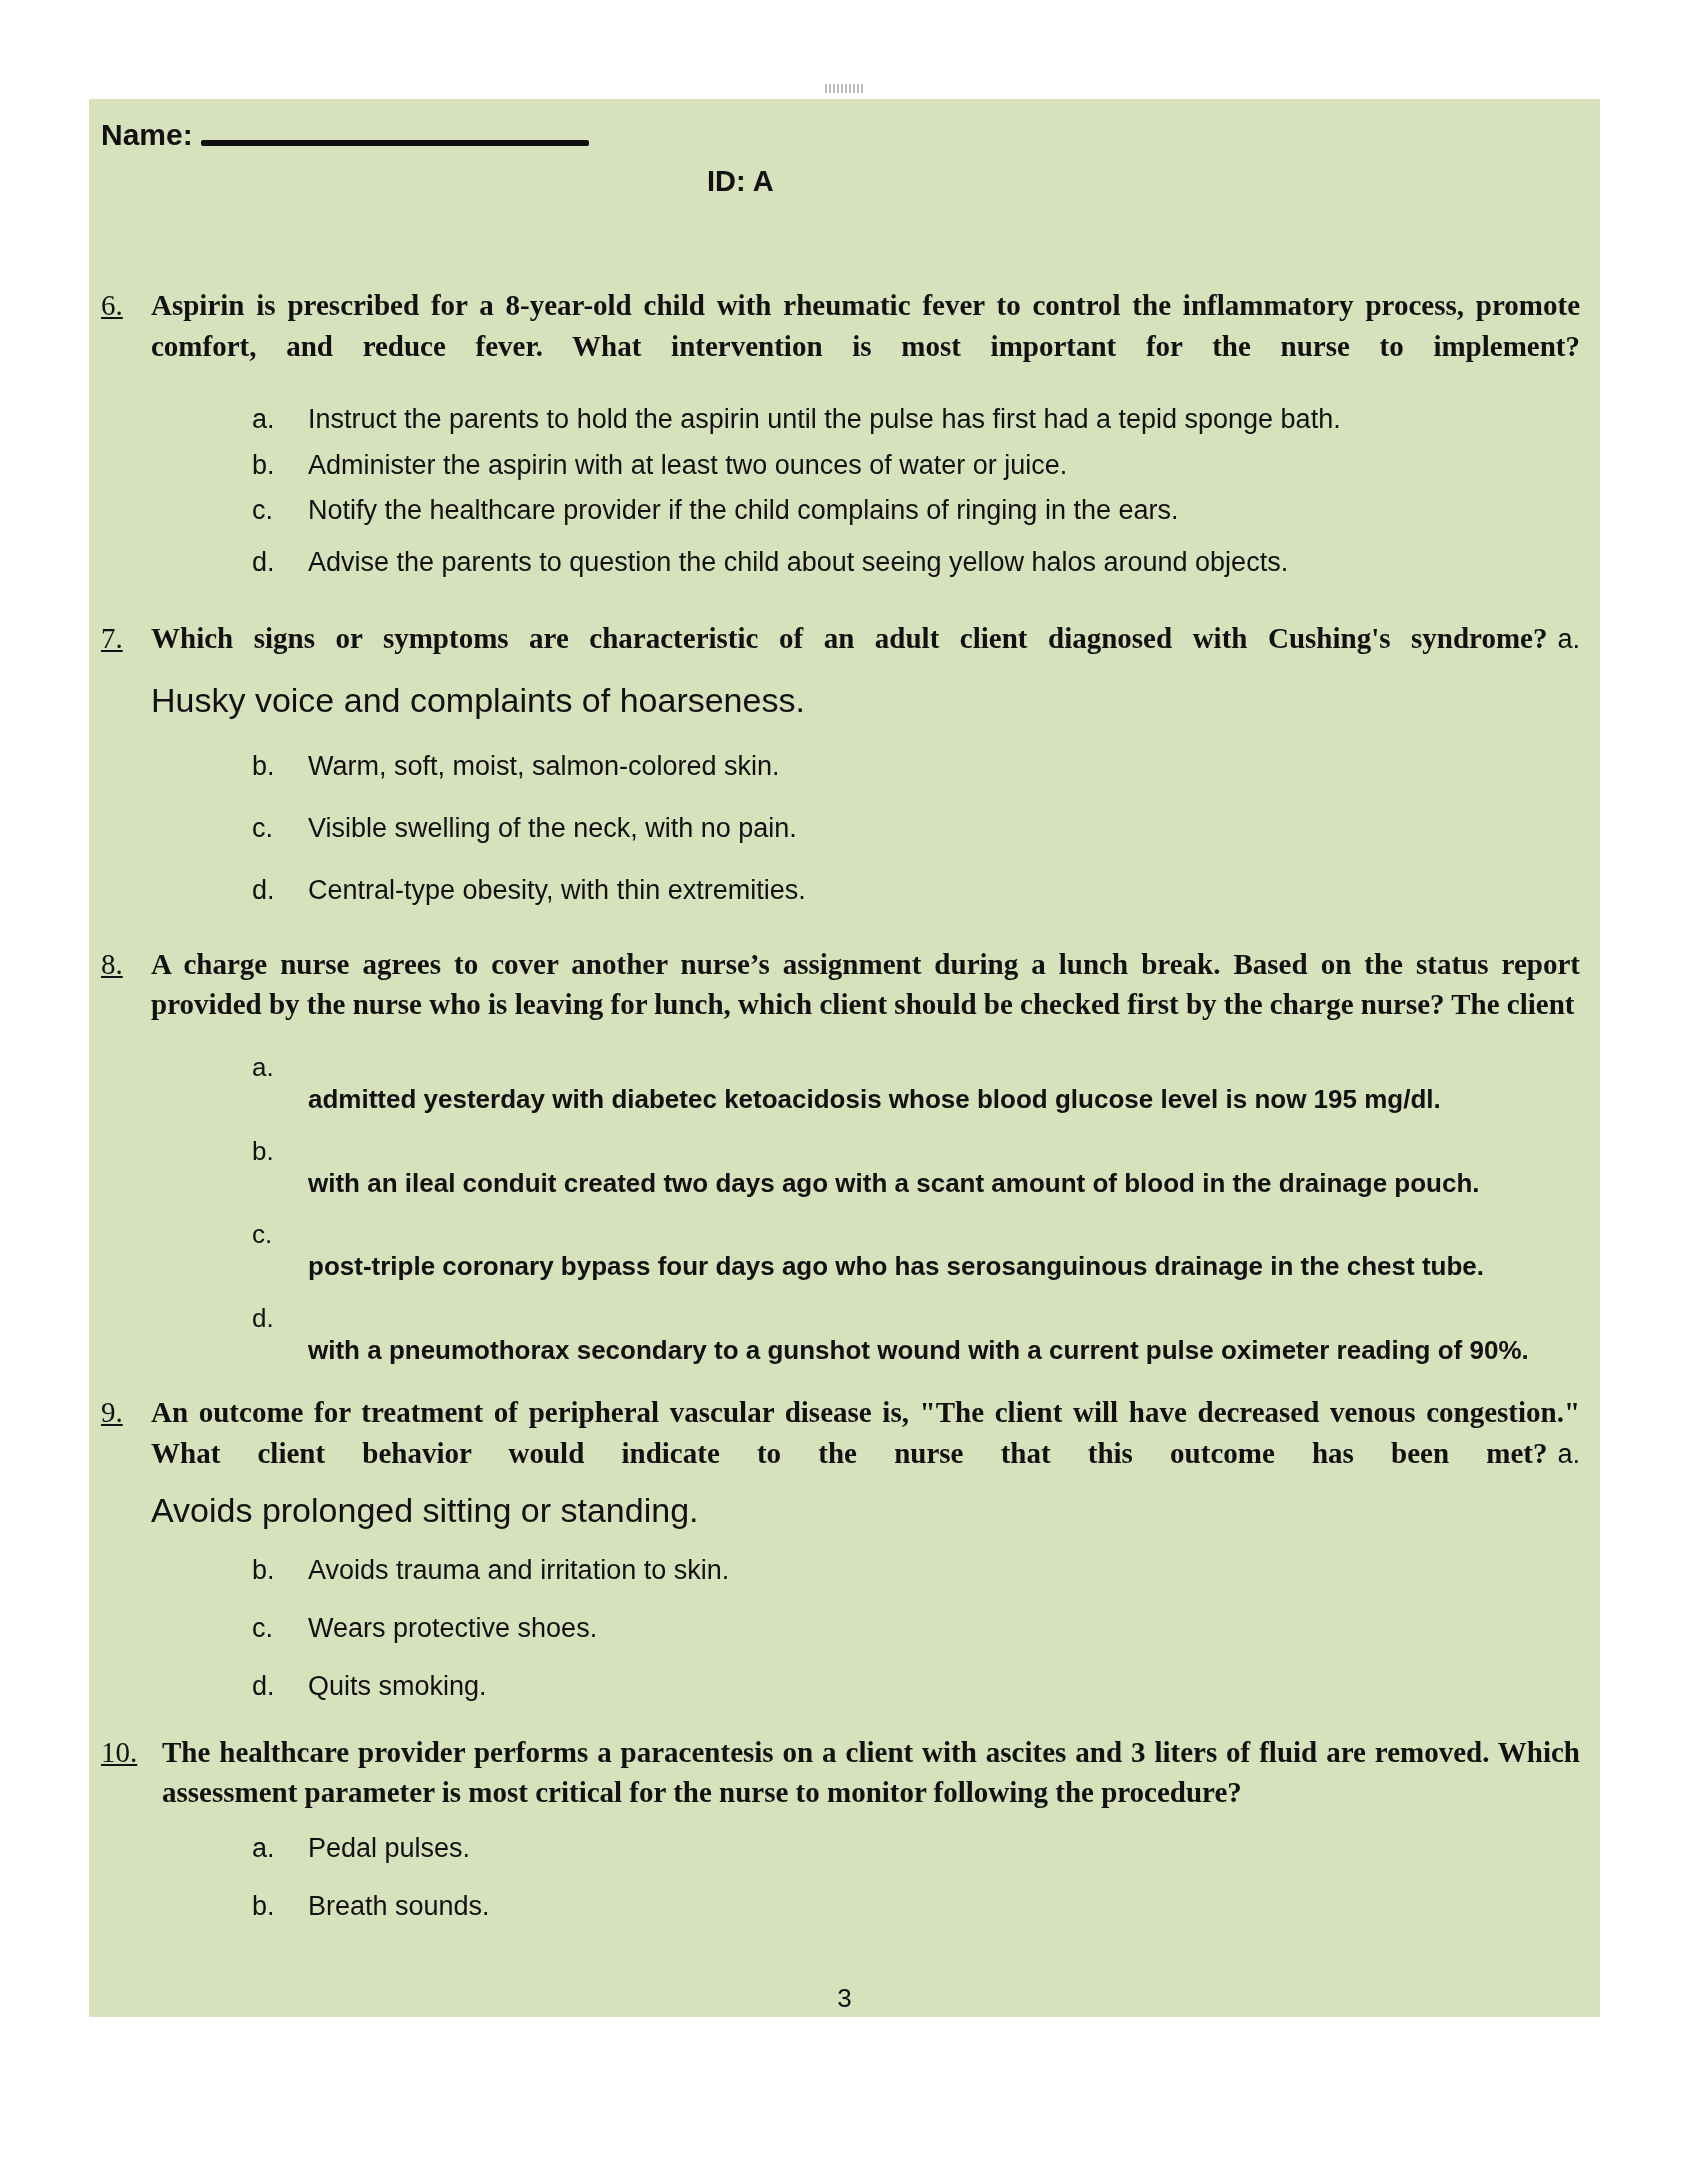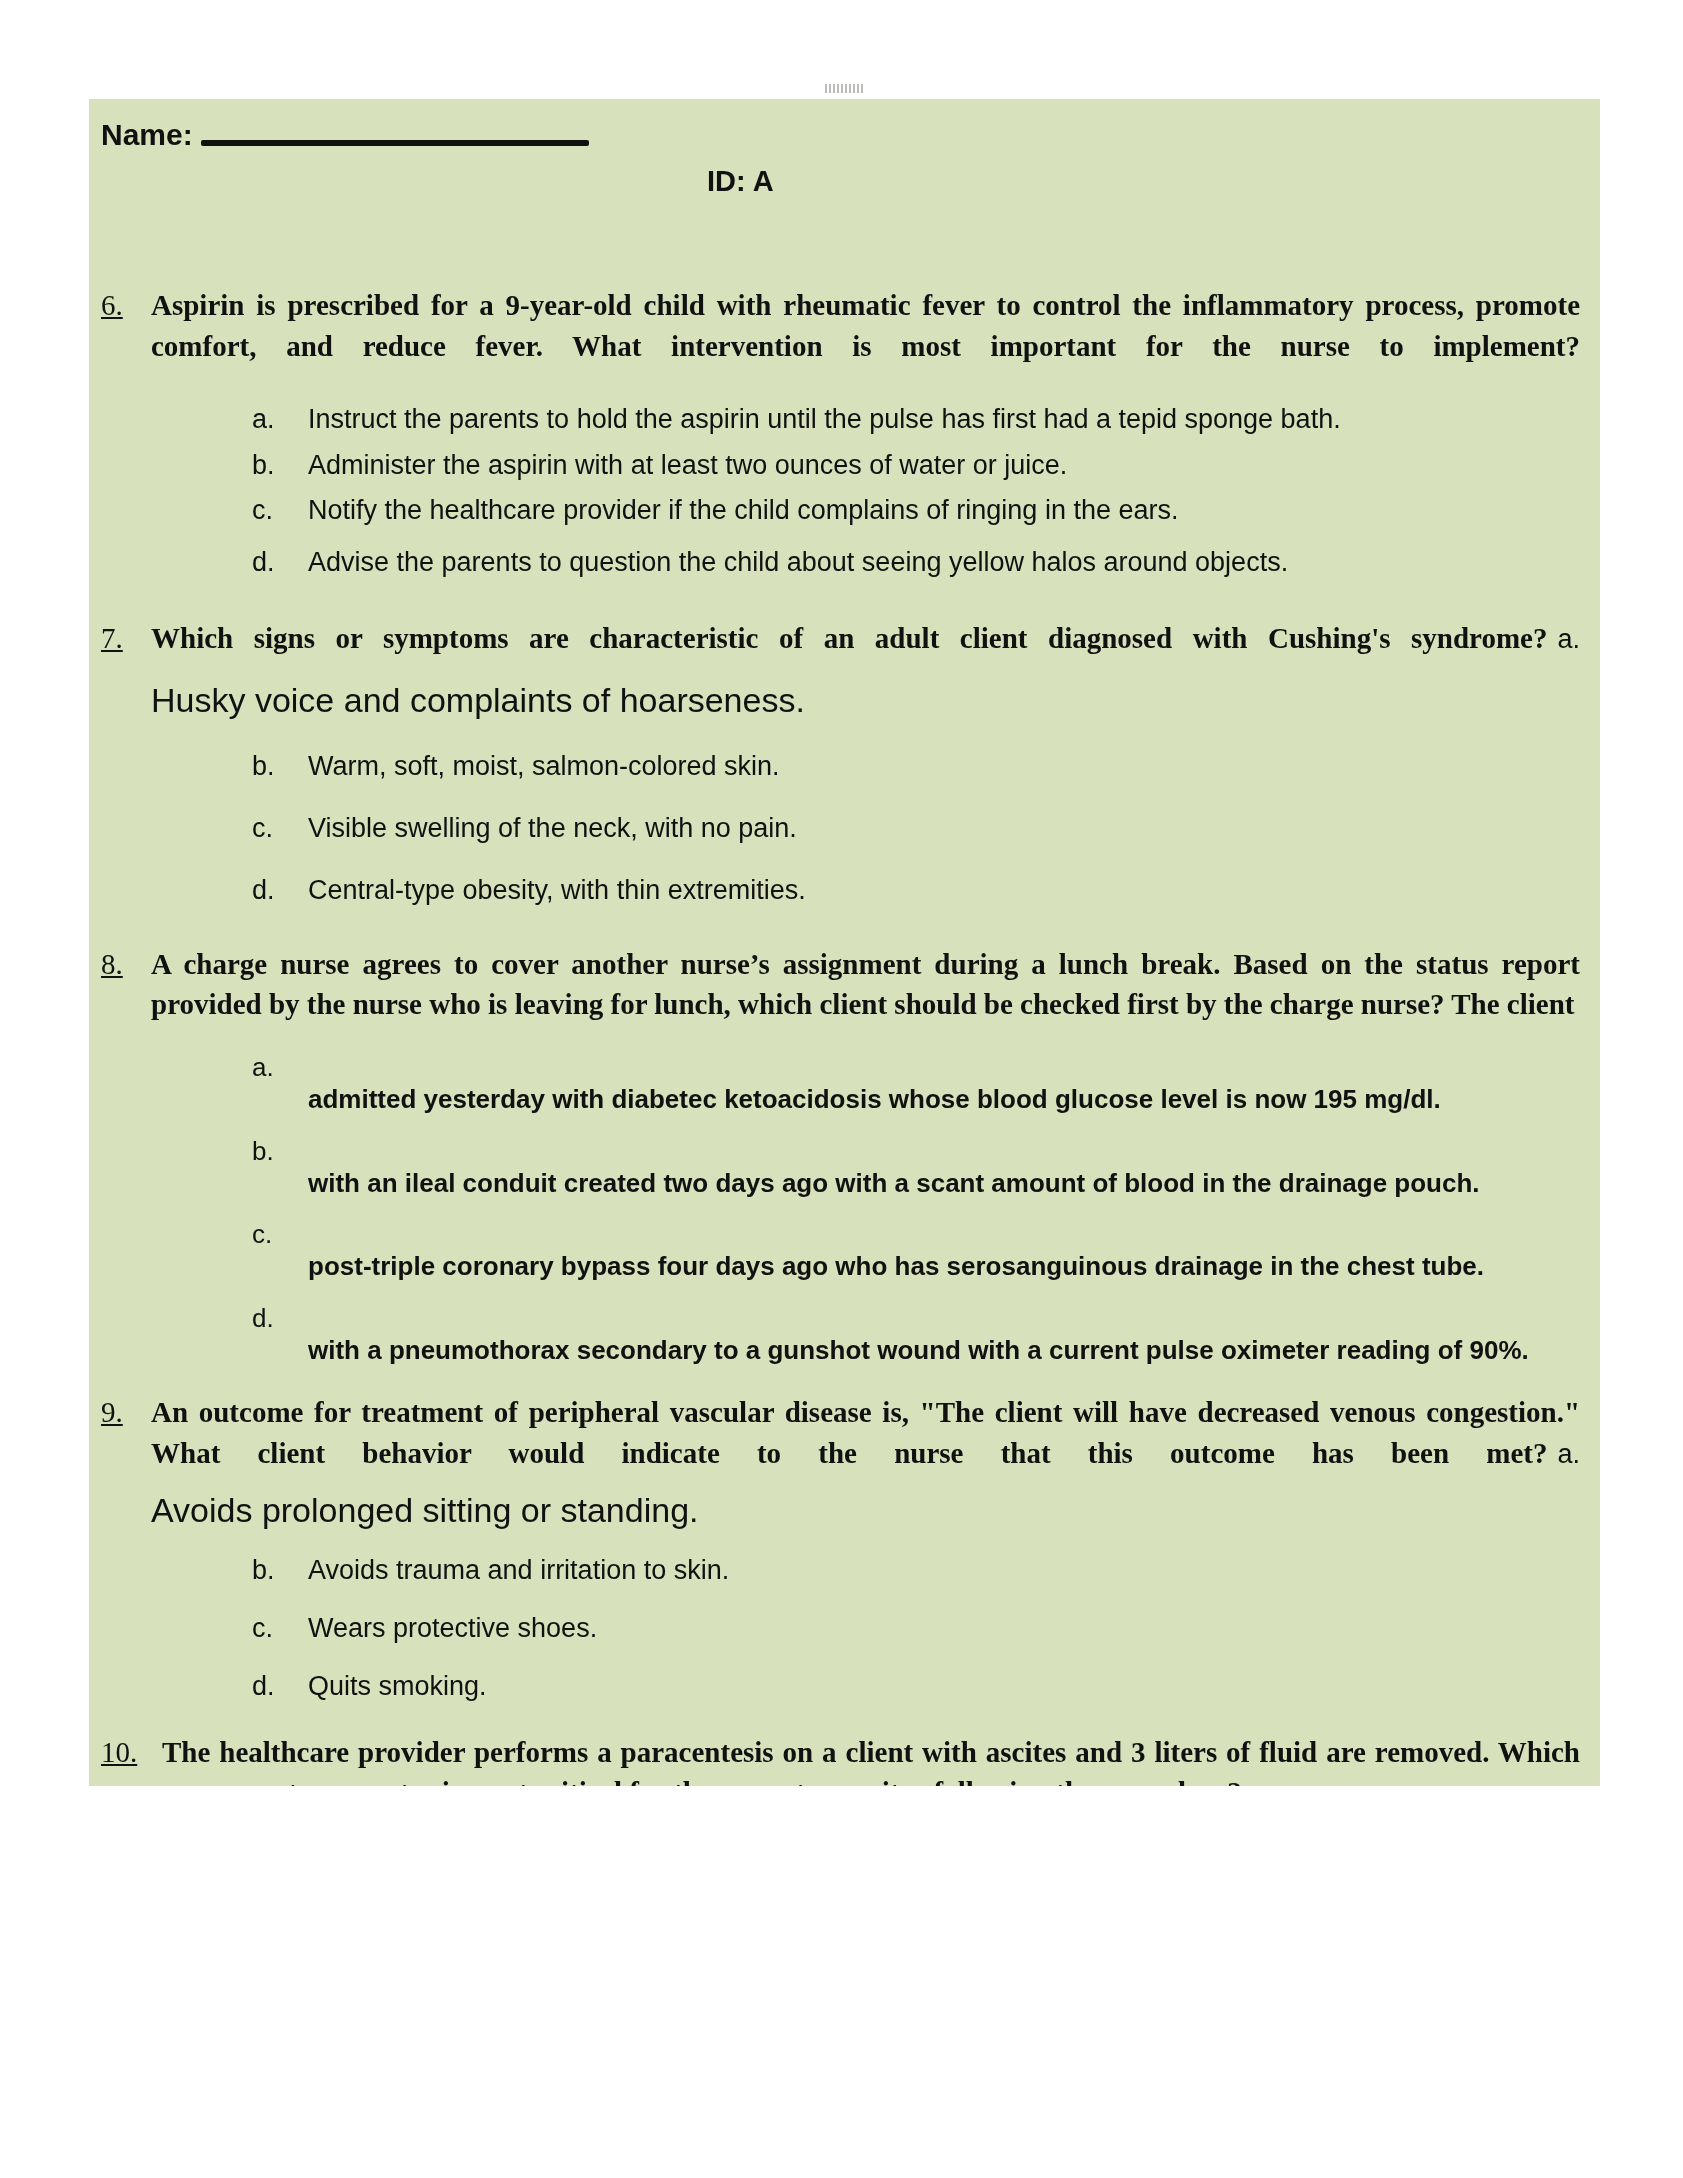--- a/index.html
+++ b/index.html
@@ -1,17 +1,17 @@
 <!DOCTYPE html>
 <html><head>
 <meta charset="utf-8">
 <style>
   html,body { margin:0; padding:0; background:#ffffff; }
   .sheet {
-    position:relative; width:1683px; height:1786px; background:#ffffff;
+    position:relative; width:1683px; height:2178px; background:#ffffff;
     font-family:"Liberation Sans", sans-serif; color:#111111; overflow:hidden;
   }
   .artifact {
     position:absolute; left:825px; top:84px; width:40px; height:9px;
     background:repeating-linear-gradient(90deg,#868b80 0 2px, rgba(0,0,0,0) 2px 4px);
     opacity:.55; filter:blur(0.4px);
   }
   .panel {
     position:absolute; left:89px; top:99px; width:1511px; height:1918px;
     background:#d7e1bc; box-sizing:border-box;
@@ -86,21 +86,21 @@
       <div class="name-row">
         <span>Name:</span>
         <span class="name-line"></span>
       </div>
 
       <div class="id-row">ID: A</div>
 
       <div class="question q6">
         <div class="qnum">6.</div>
         <div class="qbody">
-          <div class="stem force-last">Aspirin is prescribed for a 9-year-old child with rheumatic fever to control the inflammatory process, promote comfort, and reduce fever. What intervention is most important for the nurse to implement?</div>
+          <div class="stem force-last">Aspirin is prescribed for a 8-year-old child with rheumatic fever to control the inflammatory process, promote comfort, and reduce fever. What intervention is most important for the nurse to implement?</div>
           <div class="opts">
             <div class="opt">
               <span class="olet">a.</span>
               <span class="otext">Instruct the parents to hold the aspirin until the pulse has first had a tepid sponge bath.</span>
             </div>
             <div class="opt">
               <span class="olet">b.</span>
               <span class="otext">Administer the aspirin with at least two ounces of water or juice.</span>
             </div>
             <div class="opt">

